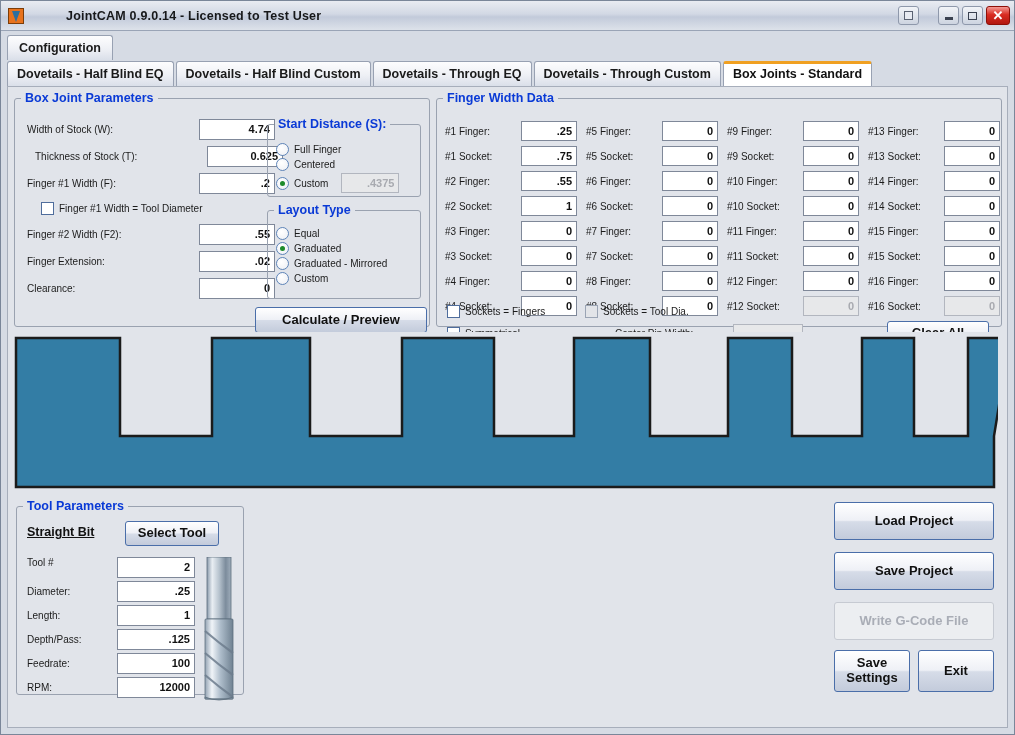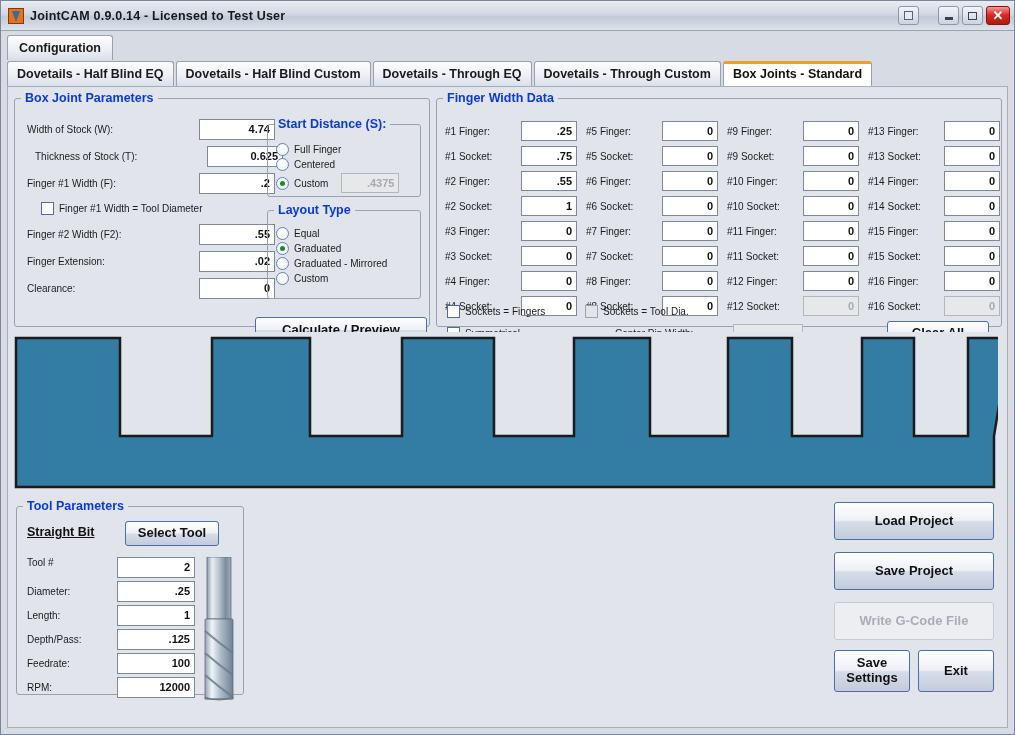--- a/index.html
+++ b/index.html
@@ -17,20 +17,21 @@
     border: 1px solid #7a8699;
     display: flex; flex-direction: column;
   }
   
   .titlebar {
     height: 30px; flex: none;
     background: linear-gradient(to bottom,#e9ecf2 0%,#d2d8e4 45%,#c2cada 55%,#dde2ea 100%);
     border-bottom: 1px solid #9aa4b6;
     display: flex; align-items: center; padding: 0 4px 0 7px;
     position: relative;
+    gap: 36px;
   }
   .app-icon {
     width: 16px; height: 16px; flex: none; margin-right: 6px;
     background: #e8721c; border: 1px solid #7c3d08; position: relative;
   }
   .app-icon::after {
     content: ""; position: absolute; left: 3px; top: 2px;
     width: 0; height: 0;
     border-left: 4px solid transparent; border-right: 4px solid transparent;
     border-top: 11px solid #2d6f9e;
@@ -236,21 +237,21 @@
             <span class="rdot"></span>
             <span class="lbl">Graduated - Mirrored</span>
           </div>
           <div class="radio">
             <span class="rdot"></span>
             <span class="lbl">Custom</span>
           </div>
         </div>
       </fieldset>
 
-      <div class="btn" style="position:absolute;left:240px;top:212px;width:172px;height:26px;">Calculate / Preview</div>
+      <div class="btn" style="position:absolute;left:240px;top:202px;width:172px;height:26px;">Calculate / Preview</div>
     </fieldset>
 
     <fieldset class="grp" style="left:428px; top:4px; width:566px; height:236px;">
       <legend>Finger Width Data</legend>
 
       <div class="fgrid">
 
         <div class="fcol">
           <div class="frow">
               <span class="lbl">#1 Finger:</span>

